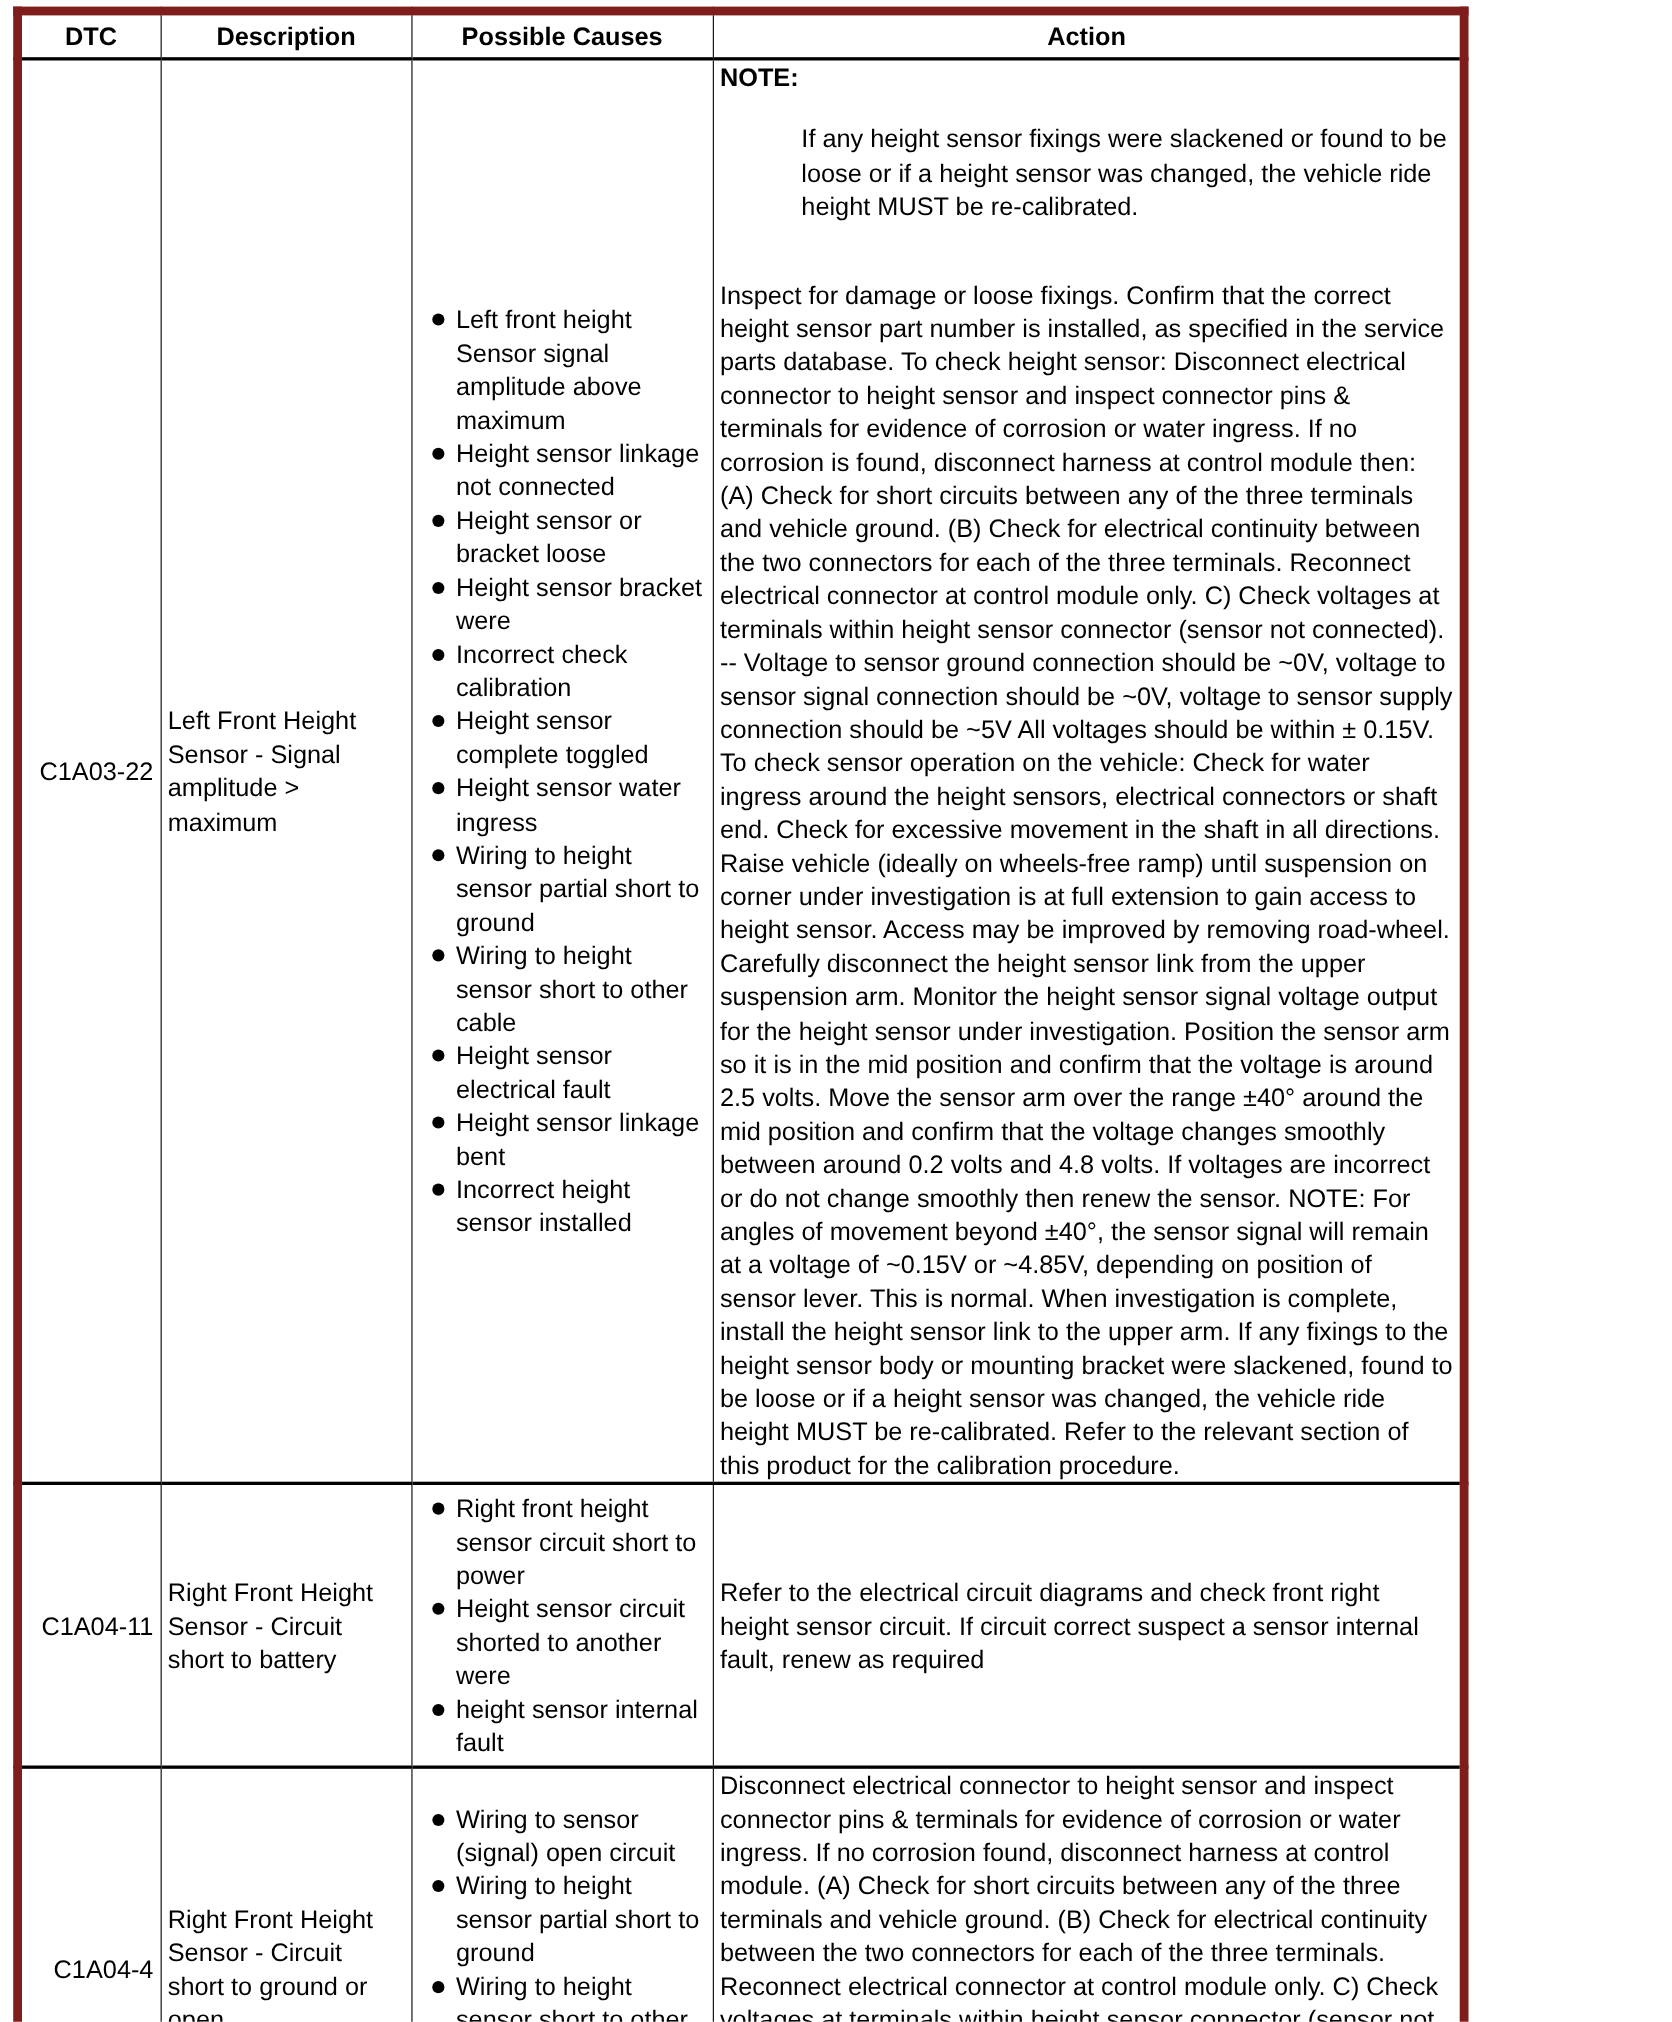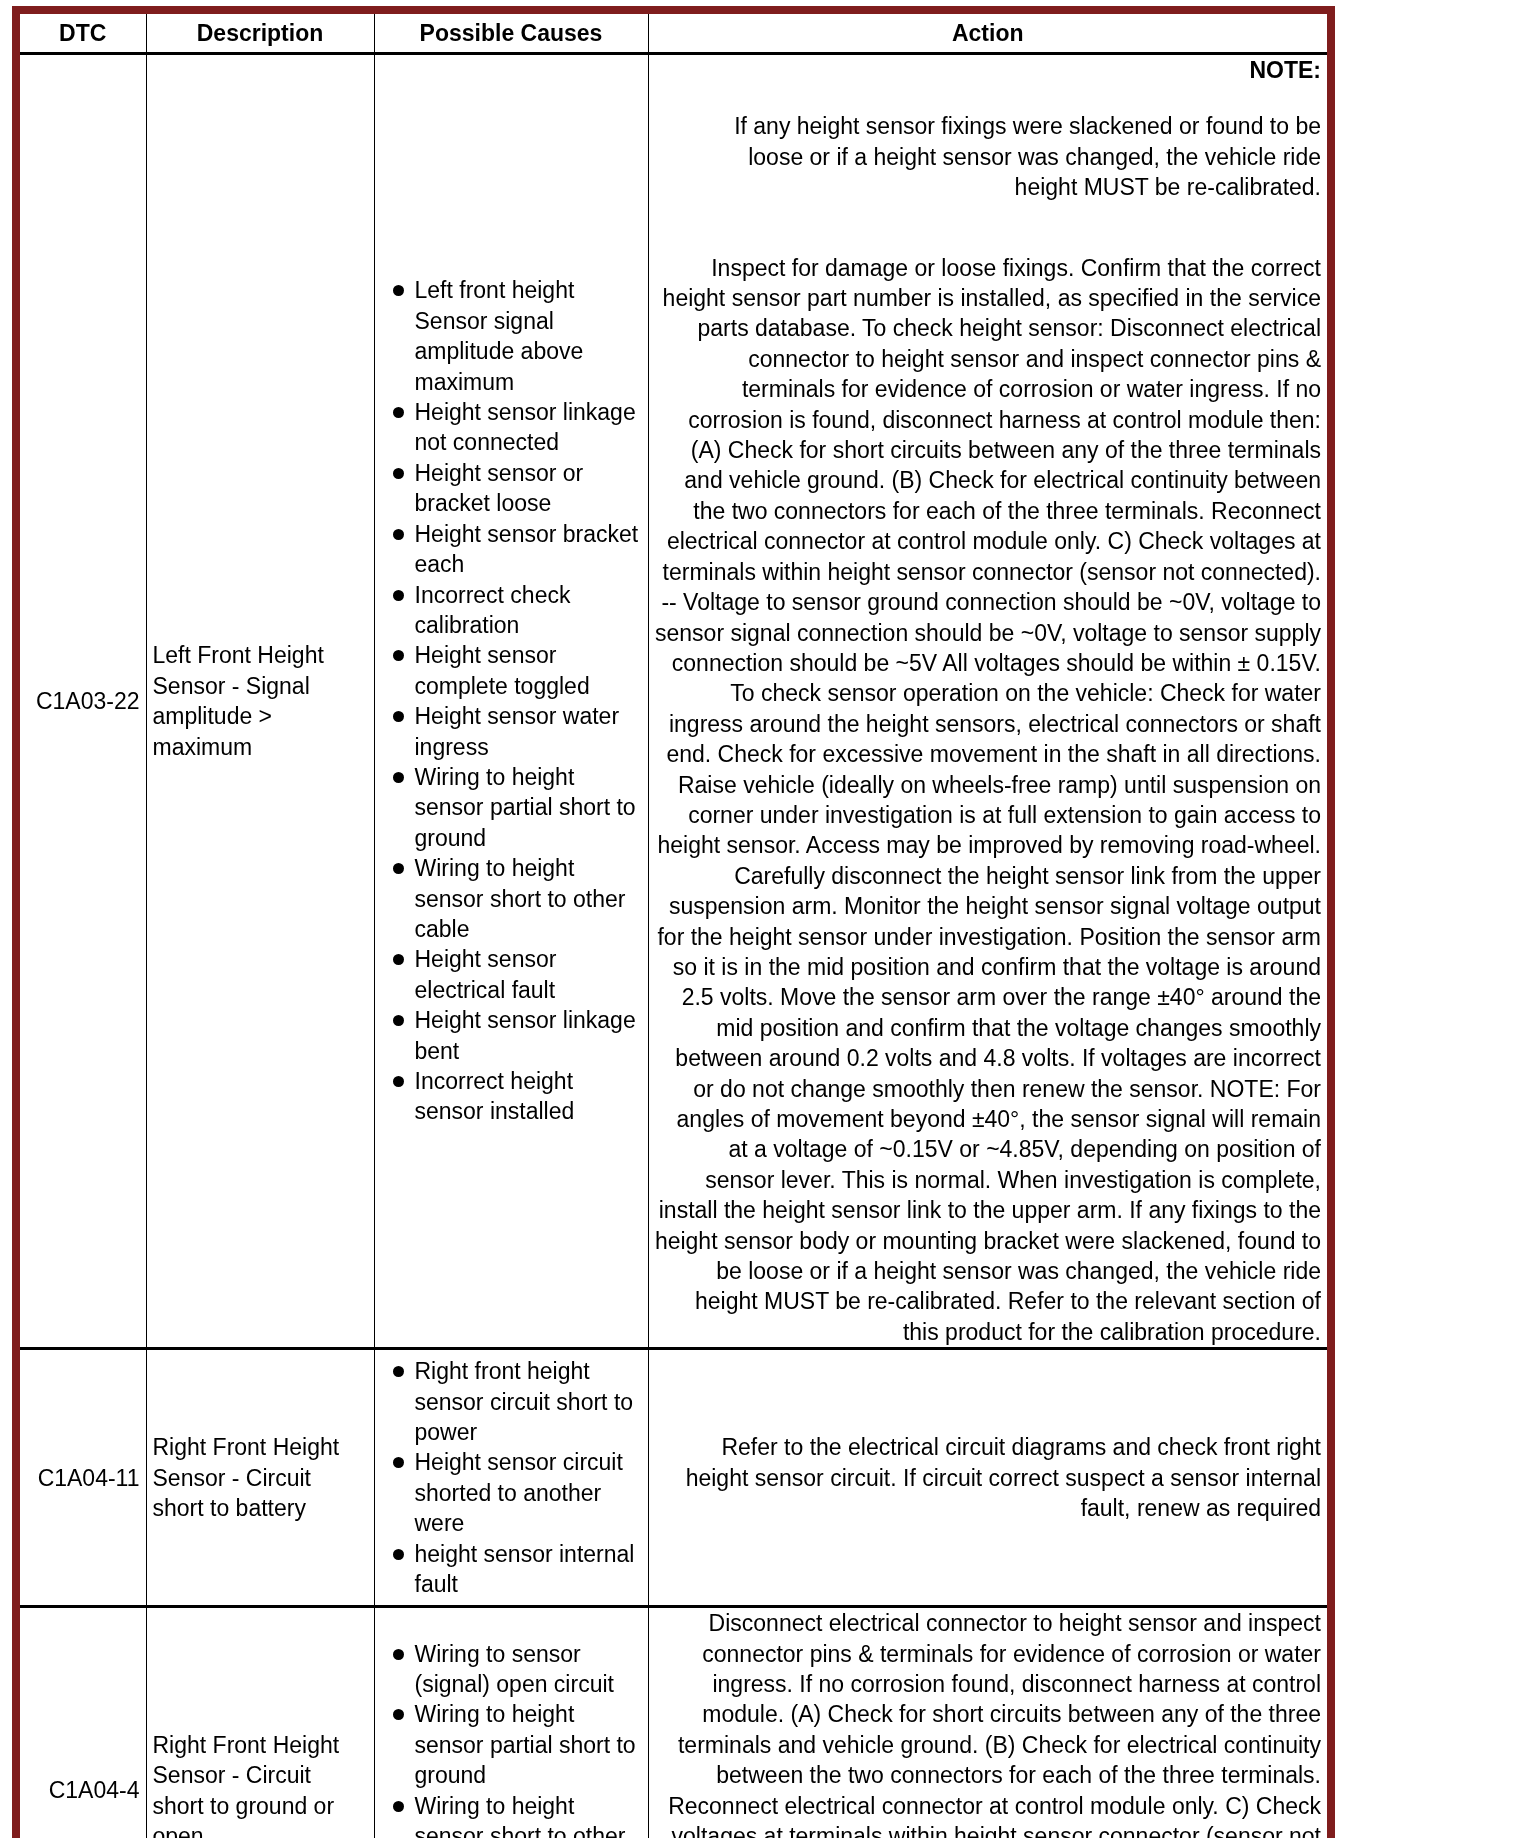--- a/index.html
+++ b/index.html
@@ -71,21 +71,21 @@
       left: 12px;
       top: 10px;
       width: 11px;
       height: 11px;
       border-radius: 50%;
       background: #000;
     }
     td.action {
       padding-left: 6px;
       padding-right: 6px;
-      text-align: right;
+      text-align: left;
     }
     .note-label {
       font-weight: bold;
       display: block;
       margin-top: 0;
     }
     .note-body {
       display: block;
       padding-left: 74px;
       margin-top: 26px;
@@ -118,21 +118,21 @@
   <tbody>
 
     <tr style="height:1000px;">
       <td class="dtc-code">C1A03-22</td>
       <td class="desc">Left Front Height Sensor - Signal amplitude &gt; maximum</td>
       <td class="causes">
         <ul class="cause-list">
           <li><span class="bullet"></span><span>Left front height Sensor signal amplitude above maximum</span></li>
           <li><span class="bullet"></span><span>Height sensor linkage not connected</span></li>
           <li><span class="bullet"></span><span>Height sensor or bracket loose</span></li>
-          <li><span class="bullet"></span><span>Height sensor bracket each</span></li>
+          <li><span class="bullet"></span><span>Height sensor bracket were</span></li>
           <li><span class="bullet"></span><span>Incorrect check calibration</span></li>
           <li><span class="bullet"></span><span>Height sensor complete toggled</span></li>
           <li><span class="bullet"></span><span>Height sensor water ingress</span></li>
           <li><span class="bullet"></span><span>Wiring to height sensor partial short to ground</span></li>
           <li><span class="bullet"></span><span>Wiring to height sensor short to other cable</span></li>
           <li><span class="bullet"></span><span>Height sensor electrical fault</span></li>
           <li><span class="bullet"></span><span>Height sensor linkage bent</span></li>
           <li><span class="bullet"></span><span>Incorrect height sensor installed</span></li>
         </ul>
       </td>

